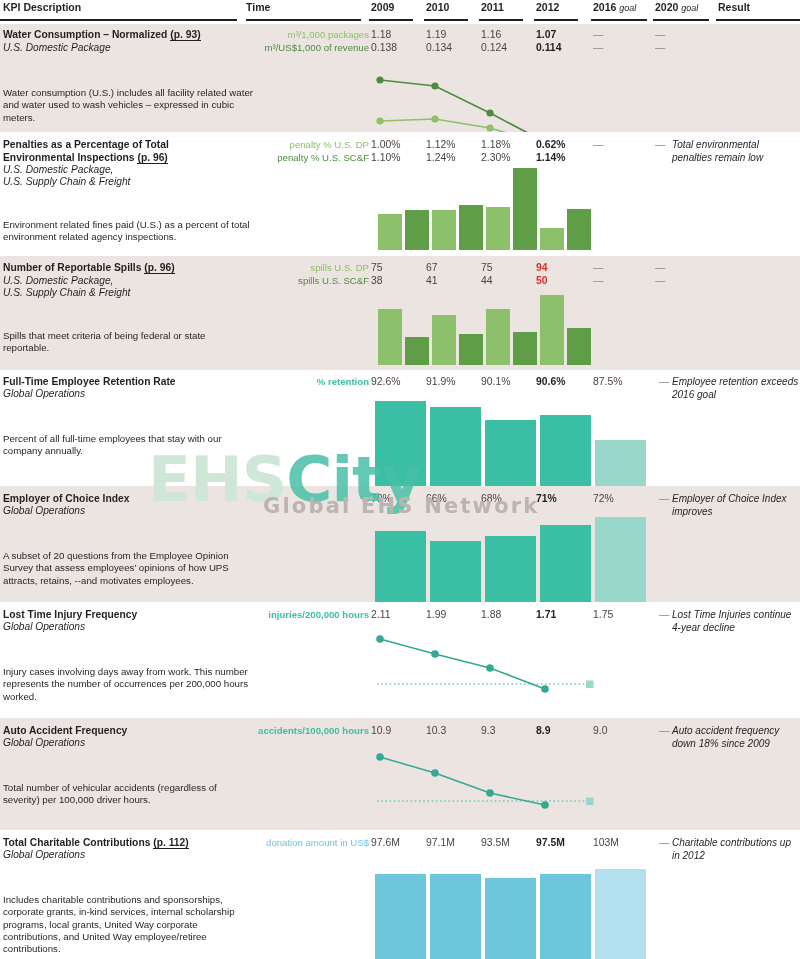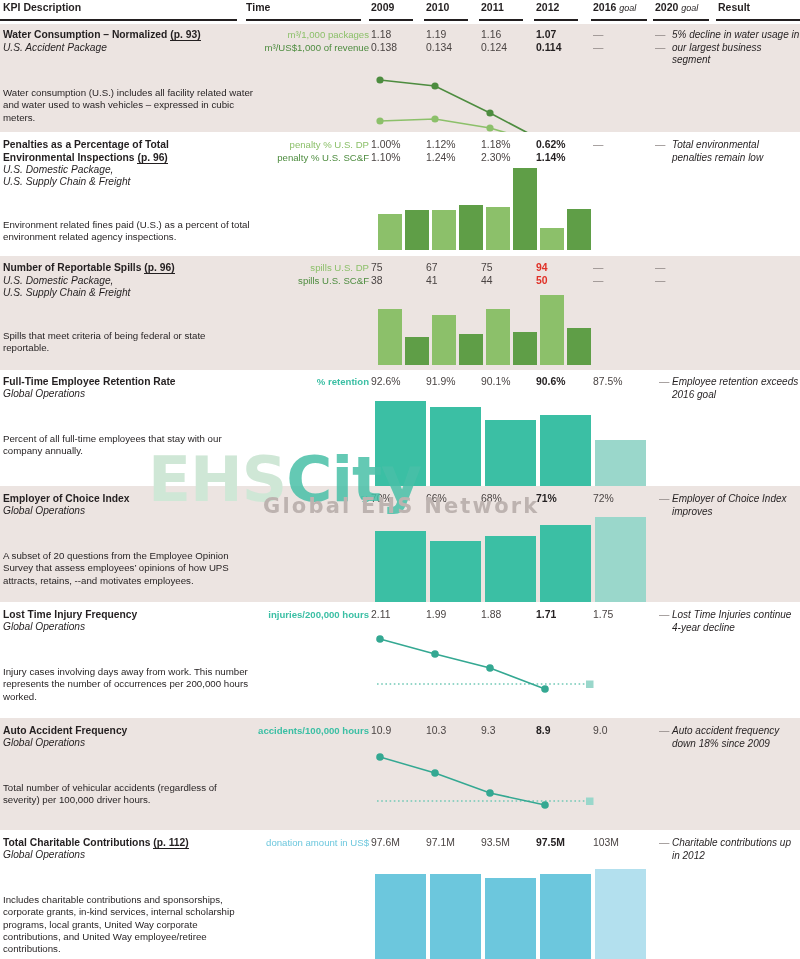--- a/index.html
+++ b/index.html
@@ -82,41 +82,40 @@
     <div class="rule" style="left:424px;width:44px"></div>
     <div class="rule" style="left:479px;width:44px"></div>
     <div class="rule" style="left:534px;width:44px"></div>
     <div class="rule" style="left:591px;width:56px"></div>
     <div class="rule" style="left:653px;width:56px"></div>
     <div class="rule" style="left:716px;width:84px"></div>
   </div>
 
   <div class="row shade" style="top:24px;height:108px">
     <div class="title" style="top:5px"><span>Water Consumption – Normalized </span><span class="pg">(p. 93)</span></div>
-    <div class="sub" style="top:18px">U.S. Accident Package</div>
+    <div class="sub" style="top:18px">U.S. Domestic Package</div>
     <div class="desc" style="top:38px">Water consumption (U.S.) includes all facility related water and water used to wash vehicles – expressed in cubic meters.</div>
 
     <div class="units u-green-l" style="top:5px">m³/1,000 packages</div>
     <div class="units u-green-d" style="top:18px">m³/US$1,000 of revenue</div>
 
     <div class="val" style="left:371px;top:5px">1.18</div>
     <div class="val" style="left:426px;top:5px">1.19</div>
     <div class="val" style="left:481px;top:5px">1.16</div>
     <div class="val bold" style="left:536px;top:5px">1.07</div>
     <div class="val dash" style="left:593px;top:5px">—</div>
     <div class="val dash" style="left:655px;top:5px">—</div>
 
     <div class="val" style="left:371px;top:18px">0.138</div>
     <div class="val" style="left:426px;top:18px">0.134</div>
     <div class="val" style="left:481px;top:18px">0.124</div>
     <div class="val bold" style="left:536px;top:18px">0.114</div>
     <div class="val dash" style="left:593px;top:18px">—</div>
     <div class="val dash" style="left:655px;top:18px">—</div>
 
-    <div class="result" style="top:5px">5% decline in water usage in our largest business segment</div>
 
     <div class="chart" style="left:371px;top:30px">
       <svg width="220" height="78" viewBox="0 0 220 78">
         <polyline points="9,26 64,32 119,59 174,88" fill="none" stroke="#4d8c3f" stroke-width="1.6"></polyline>
         <polyline points="9,67 64,65 119,74 174,90" fill="none" stroke="#8cc06a" stroke-width="1.6"></polyline>
         <circle cx="9" cy="26" r="3.6" fill="#4d8c3f"></circle>
         <circle cx="64" cy="32" r="3.6" fill="#4d8c3f"></circle>
         <circle cx="119" cy="59" r="3.6" fill="#4d8c3f"></circle>
         <circle cx="174" cy="88" r="3.6" fill="#4d8c3f"></circle>
         <circle cx="9" cy="67" r="3.6" fill="#8cc06a"></circle>

